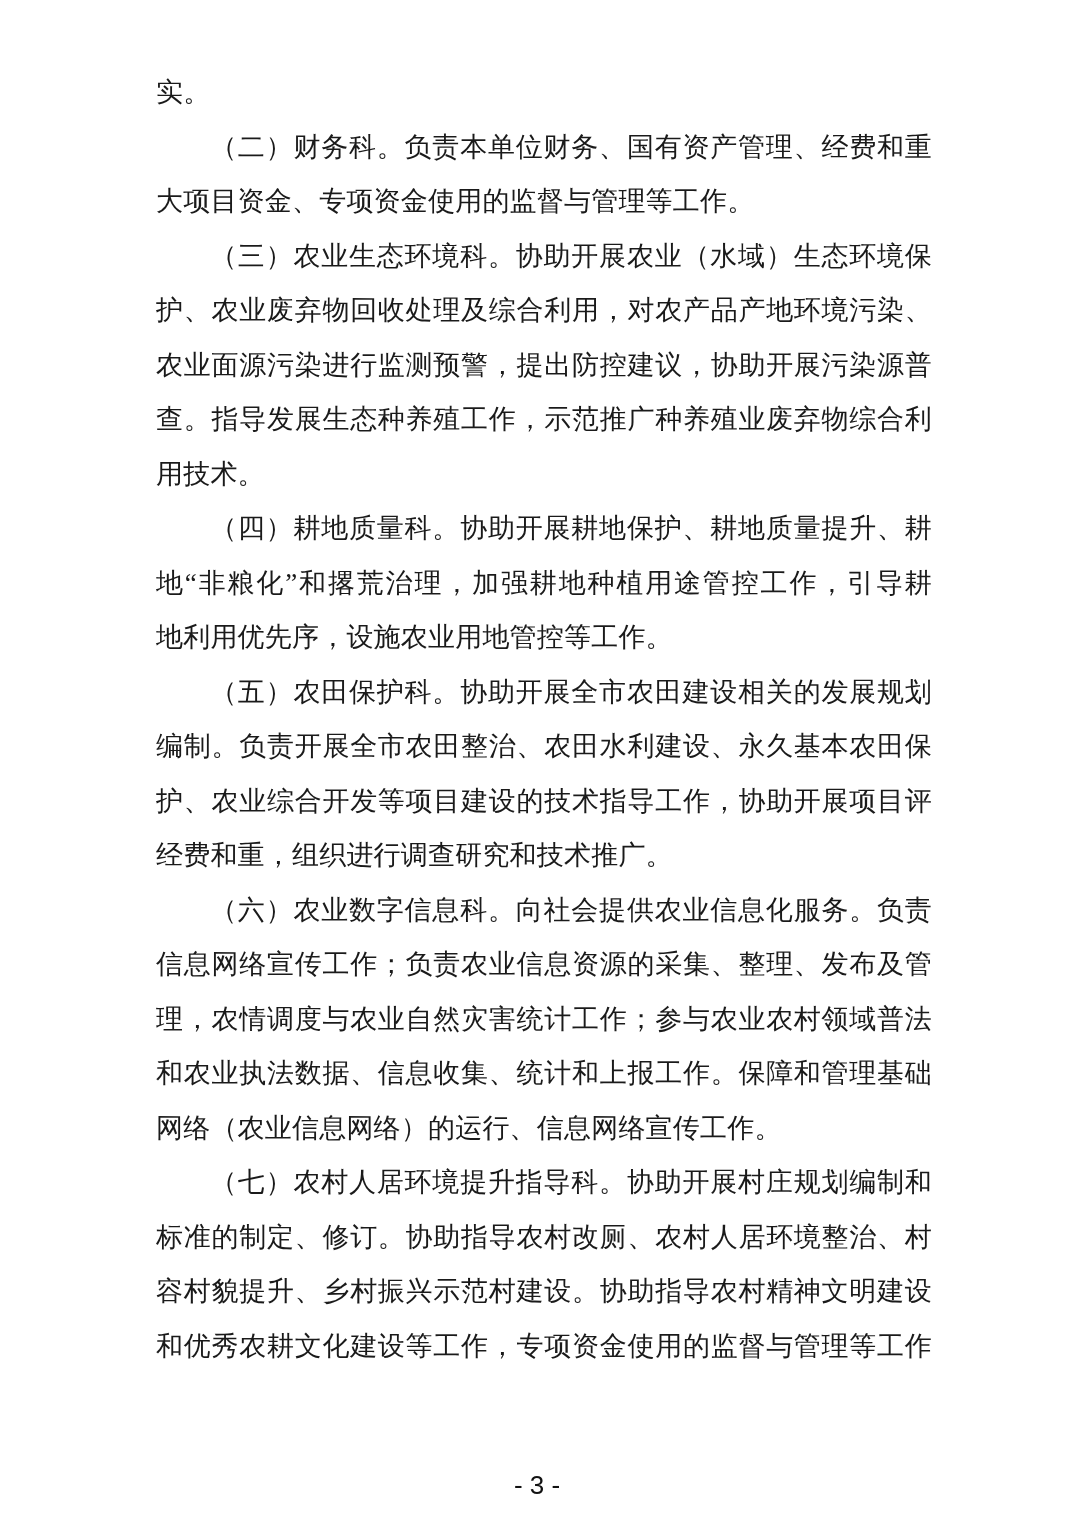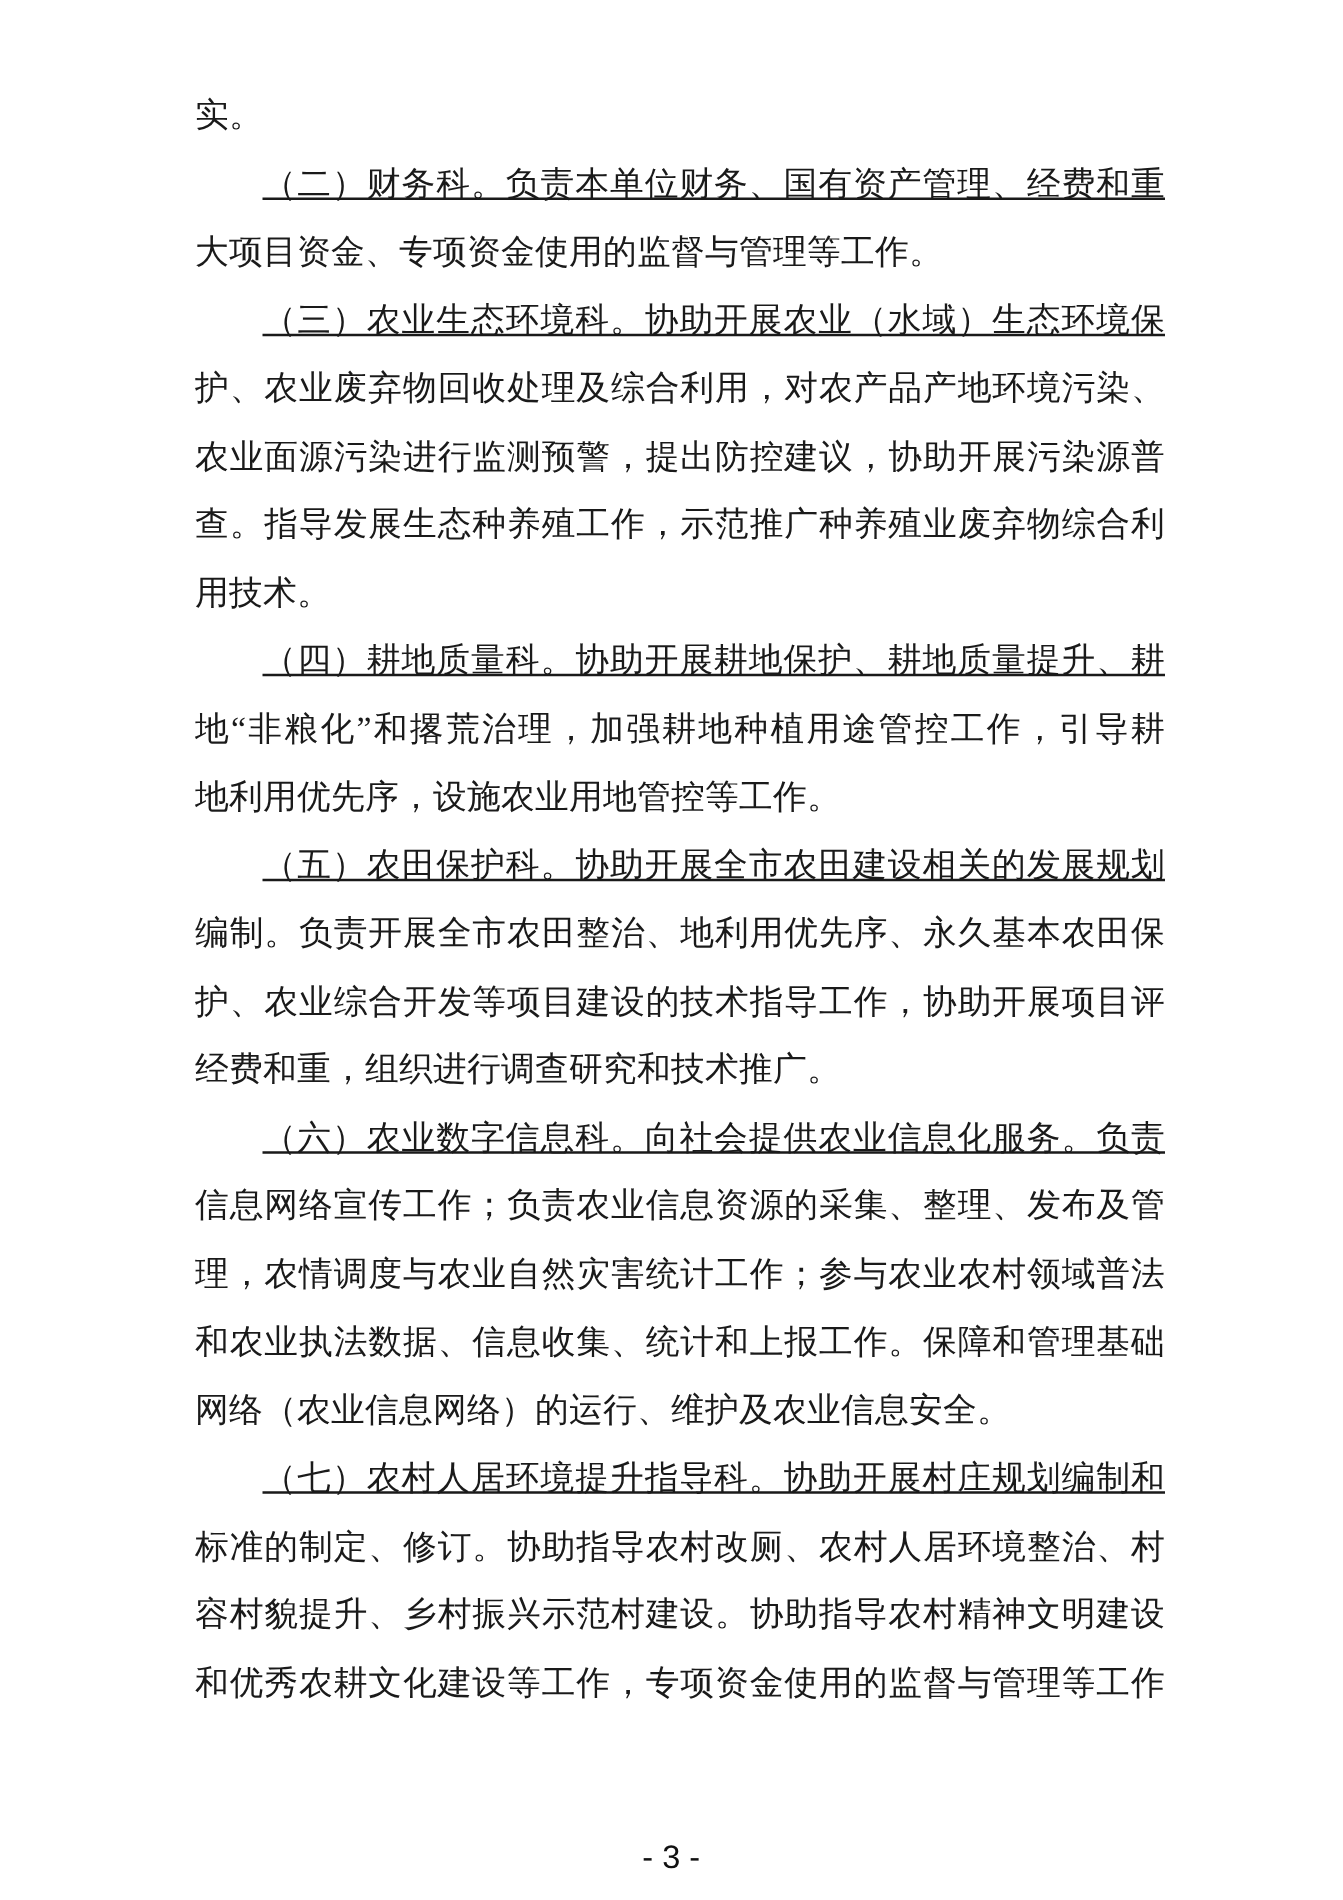--- a/index.html
+++ b/index.html
@@ -36,21 +36,20 @@
     text-align: left;
   }
   .line.justify {
     white-space: normal;
     text-align: justify;
     text-align-last: justify;
     overflow: hidden;
   }
   .line.indent {
     text-indent: 2em;
-    text-decoration: underline;
   }
   .page-number {
     position: absolute;
     top: 1470px;
     left: 0;
     width: 100%;
     text-align: center;
     font-family: "Liberation Sans", "DejaVu Sans", sans-serif;
     font-size: 26px;
     color: #111111;
@@ -66,28 +65,28 @@
       <div class="line">大项目资金、专项资金使用的监督与管理等工作。</div>
       <div class="line indent justify">（三）农业生态环境科。协助开展农业（水域）生态环境保</div>
       <div class="line justify">护、农业废弃物回收处理及综合利用，对农产品产地环境污染、</div>
       <div class="line justify">农业面源污染进行监测预警，提出防控建议，协助开展污染源普</div>
       <div class="line justify">查。指导发展生态种养殖工作，示范推广种养殖业废弃物综合利</div>
       <div class="line">用技术。</div>
       <div class="line indent justify">（四）耕地质量科。协助开展耕地保护、耕地质量提升、耕</div>
       <div class="line justify">地“非粮化”和撂荒治理，加强耕地种植用途管控工作，引导耕</div>
       <div class="line">地利用优先序，设施农业用地管控等工作。</div>
       <div class="line indent justify">（五）农田保护科。协助开展全市农田建设相关的发展规划</div>
-      <div class="line justify">编制。负责开展全市农田整治、地利用优先序、永久基本农田保</div>
+      <div class="line justify">编制。负责开展全市农田整治、农田水利建设、永久基本农田保</div>
       <div class="line justify">护、农业综合开发等项目建设的技术指导工作，协助开展项目评</div>
       <div class="line">经费和重，组织进行调查研究和技术推广。</div>
       <div class="line indent justify">（六）农业数字信息科。向社会提供农业信息化服务。负责</div>
       <div class="line justify">信息网络宣传工作；负责农业信息资源的采集、整理、发布及管</div>
       <div class="line justify">理，农情调度与农业自然灾害统计工作；参与农业农村领域普法</div>
       <div class="line justify">和农业执法数据、信息收集、统计和上报工作。保障和管理基础</div>
-      <div class="line">网络（农业信息网络）的运行、维护及农业信息安全。</div>
+      <div class="line">网络（农业信息网络）的运行、信息网络宣传工作。</div>
       <div class="line indent justify">（七）农村人居环境提升指导科。协助开展村庄规划编制和</div>
       <div class="line justify">标准的制定、修订。协助指导农村改厕、农村人居环境整治、村</div>
       <div class="line justify">容村貌提升、乡村振兴示范村建设。协助指导农村精神文明建设</div>
       <div class="line justify">和优秀农耕文化建设等工作，专项资金使用的监督与管理等工作</div>
     </div>
 
   <div class="page-number">- 3 -</div>
 </div>
 
 </body></html>

